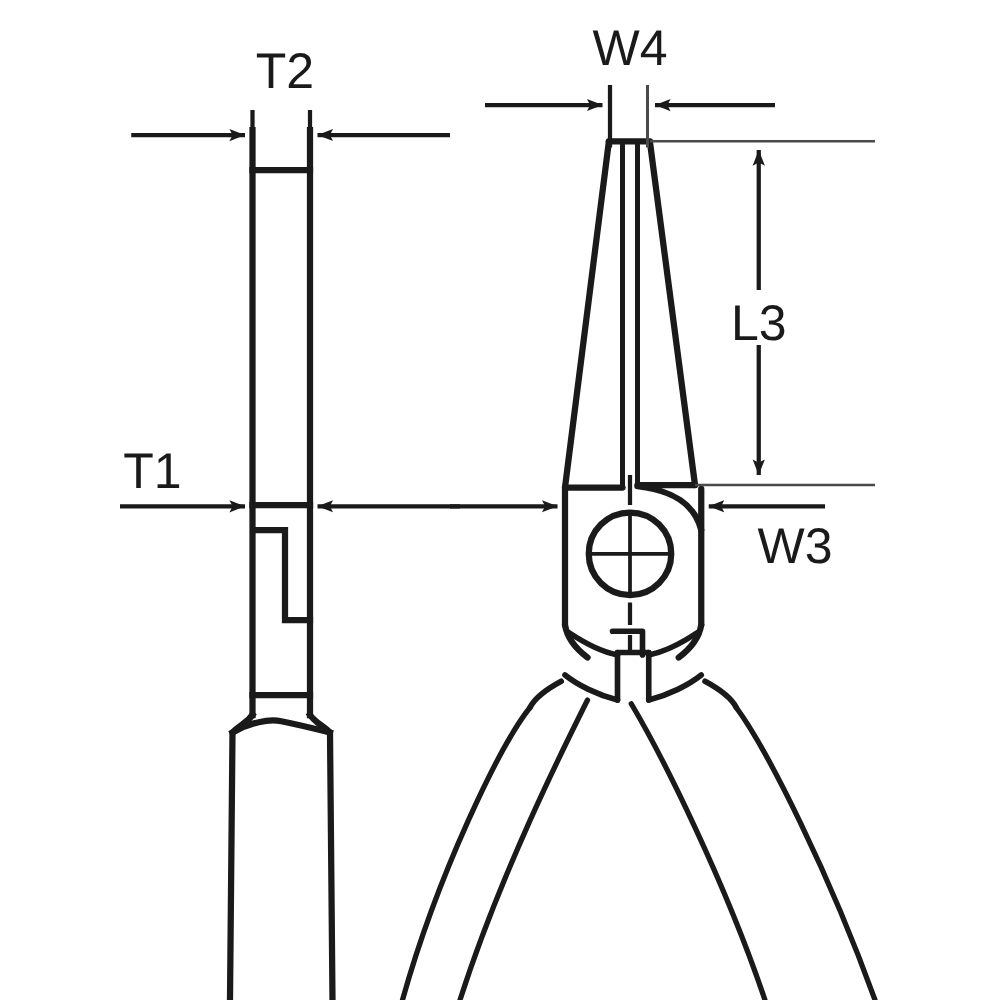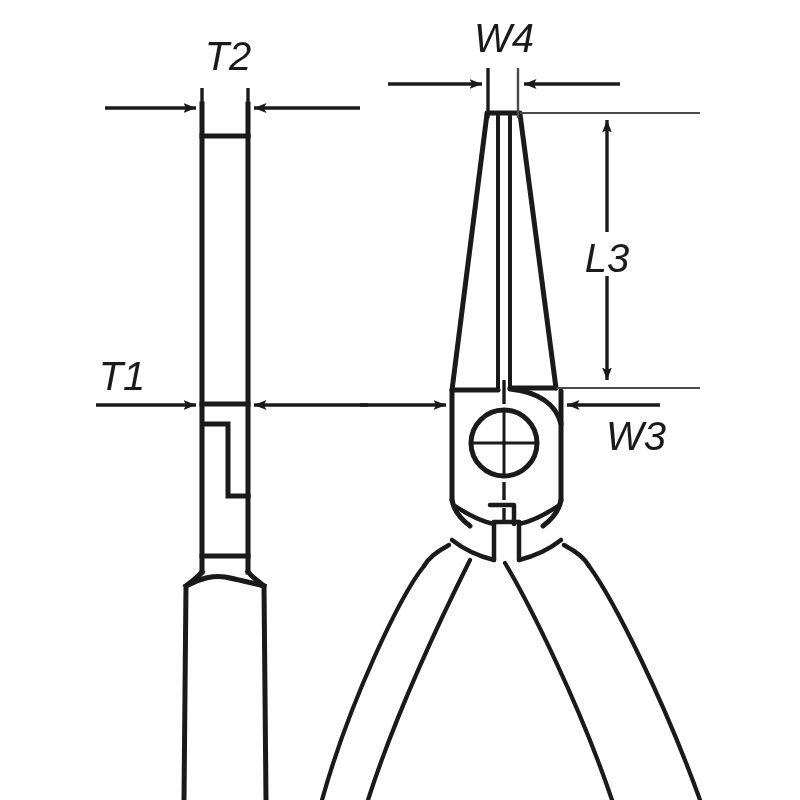--- a/index.html
+++ b/index.html
@@ -11,21 +11,20 @@
     width: 800px;
     height: 800px;
     overflow: hidden;
     font-family: "Liberation Sans", sans-serif;
   }
   #drawing-root {
     position: relative;
     width: 675px;
     height: 800px;
     background: #c2410c;
-    font-style: italic;
   }
   #tech-svg {
     display: block;
     width: 800px;
     height: 800px;
   }
   .dim-label {
     font-family: "Liberation Sans", sans-serif;
     font-size: 40px;
     fill: #1a1a1a;

